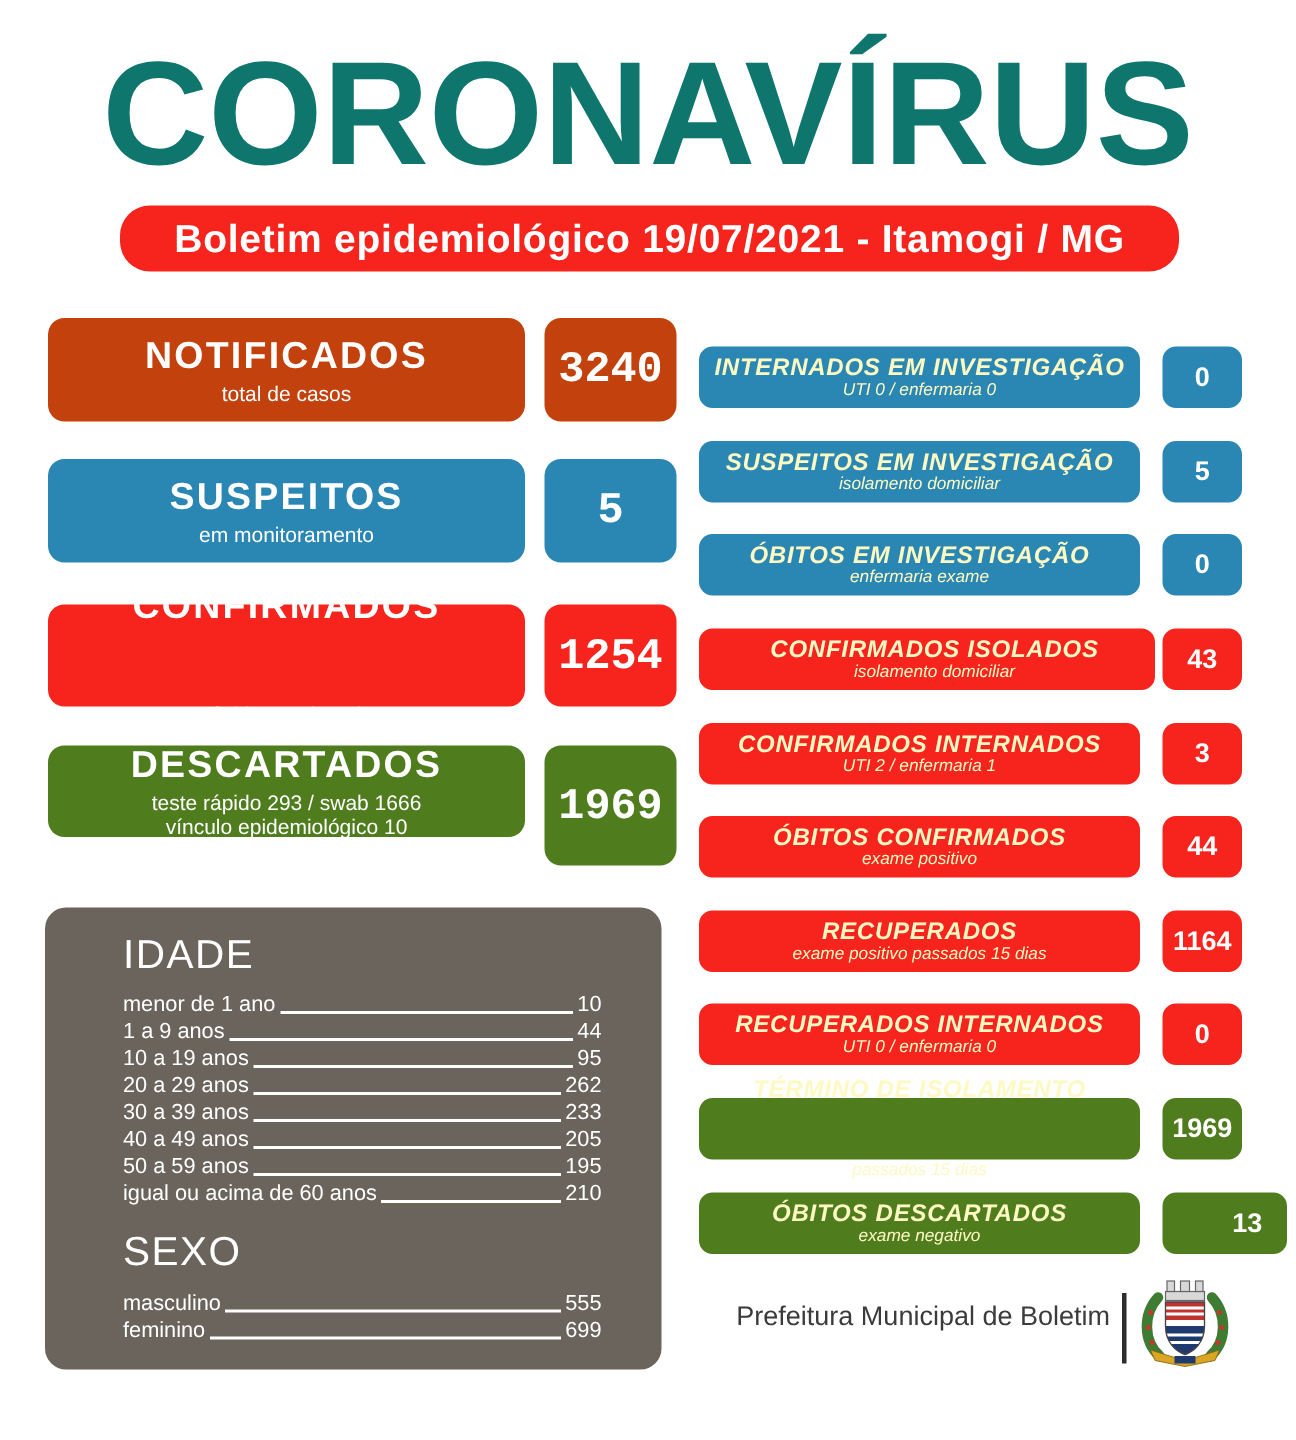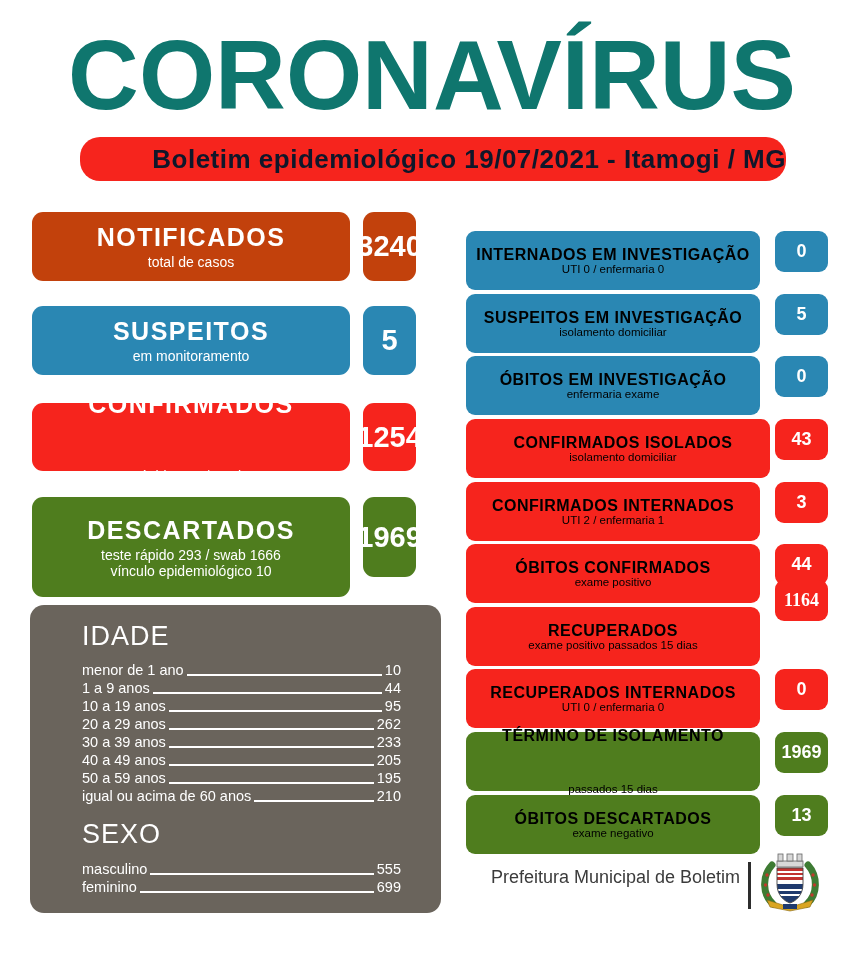--- a/index.html
+++ b/index.html
@@ -8,45 +8,46 @@
     font-family:"Liberation Sans", sans-serif;
   }
   
   .main-title{
     position:absolute;top:18px;left:0;width:864px;height:114px;
     text-align:center;font-size:98px;line-height:114px;font-weight:900;
     color:#0f766e;letter-spacing:0px;
   }
   .banner{
     position:absolute;left:80px;top:137px;width:706px;height:44px;
-    background:#F6241D;border-radius:20px;color:#0f172a;font-weight:bold;
-    font-size:26px;line-height:44px;text-align:right;letter-spacing:0.5px;
+    background:#F6241D;border-radius:20px;color:#ffffff;font-weight:bold;
+    font-size:26px;line-height:44px;text-align:center;letter-spacing:0.5px;
   }
   
   .card{
     position:absolute;left:32px;width:318px;border-radius:11px;color:#fff;
     display:flex;flex-direction:column;align-items:center;justify-content:center;
     text-align:center;
   }
   .num{
-    position:absolute;left:363px;width:53px;border-radius:11px;color:#fff;
+    position:absolute;left:363px;width:88px;border-radius:11px;color:#fff;
     display:flex;align-items:center;justify-content:center;
-    font-size:29px;font-weight:bold;
+    font-size:29px;font-weight:bold;font-family:Liberation Mono, monospace;
   }
   .card-title{font-size:25px;font-weight:bold;letter-spacing:1.5px;}
   .card-sub{font-size:14px;line-height:16px;margin-top:2px;}
   .gold{background:#c2410c;}
   .blue{background:#2A87B3;}
   .red{background:#F6241D;}
   .green{background:#4F7D1E;}
   
   .rcard{
-    position:absolute;left:466px;width:294px;height:59px;border-radius:9px;color:#000000;
+    position:absolute;left:466px;width:294px;height:41px;border-radius:9px;color:#fef9c3;
     display:flex;flex-direction:column;align-items:center;justify-content:center;
     text-align:center;
+    font-style:italic;
   }
   .rnum{
     position:absolute;left:775px;width:53px;height:41px;border-radius:9px;color:#fff;
     display:flex;align-items:center;justify-content:center;font-size:18px;font-weight:bold;
   }
   .rcard-title{font-size:16px;font-weight:bold;letter-spacing:0.5px;line-height:17px;}
   .rcard-sub{font-size:11.5px;line-height:13px;}
   
   .graybox{
     position:absolute;left:30px;top:605px;width:411px;height:308px;
@@ -87,21 +88,21 @@
   <div class="card-sub">em monitoramento</div>
 </div>
 <div class="num blue" style="top:306px;height:69px;">5</div>
 
 <div class="card red" style="top:403px;height:68px;gap:47px;">
   <div class="card-title">CONFIRMADOS</div>
   <div class="card-sub">teste rápido 167 / swab 1087</div>
 </div>
 <div class="num red" style="top:403px;height:68px;">1254</div>
 
-<div class="card green" style="top:497px;height:100px;">
+<div class="card green" style="top:497px;height:61px;">
   <div class="card-title">DESCARTADOS</div>
   <div class="card-sub">teste rápido 293 / swab 1666</div>
   <div class="card-sub" style="margin-top:0;">vínculo epidemiológico 10</div>
 </div>
 <div class="num green" style="top:497px;height:80px;">1969</div>
 
 <div class="rcard blue" style="top:231px;">
   <div class="rcard-title">INTERNADOS EM INVESTIGAÇÃO</div>
   <div class="rcard-sub">UTI 0 / enfermaria 0</div>
 </div>
@@ -134,39 +135,39 @@
 <div class="rcard red" style="top:544px;">
   <div class="rcard-title">ÓBITOS CONFIRMADOS</div>
   <div class="rcard-sub">exame positivo</div>
 </div>
 <div class="rnum red" style="top:544px;">44</div>
 
 <div class="rcard red" style="top:607px;">
   <div class="rcard-title">RECUPERADOS</div>
   <div class="rcard-sub">exame positivo passados 15 dias</div>
 </div>
-<div class="rnum red" style="top:580px;font-family:Liberation Serif, serif;">1164</div>
+<div class="rnum red" style="top:607px;">1164</div>
 
 <div class="rcard red" style="top:669px;">
   <div class="rcard-title">RECUPERADOS INTERNADOS</div>
   <div class="rcard-sub">UTI 0 / enfermaria 0</div>
 </div>
 <div class="rnum red" style="top:669px;">0</div>
 
 <div class="rcard green" style="top:732px;gap:39px;">
   <div class="rcard-title">TÉRMINO DE ISOLAMENTO</div>
   <div class="rcard-sub">passados 15 dias</div>
 </div>
 <div class="rnum green" style="top:732px;">1969</div>
 
 <div class="rcard green" style="top:795px;">
   <div class="rcard-title">ÓBITOS DESCARTADOS</div>
   <div class="rcard-sub">exame negativo</div>
 </div>
-<div class="rnum green" style="top:795px;">13</div>
+<div class="rnum green" style="top:795px;padding-left:30px;">13</div>
 
 <div class="graybox">
   <div class="dem-title">IDADE</div>
 
   <div class="drow">
     <span>menor de 1 ano</span>
     <span class="dlead"></span>
     <span class="dval">10</span>
   </div>
   <div class="drow">

